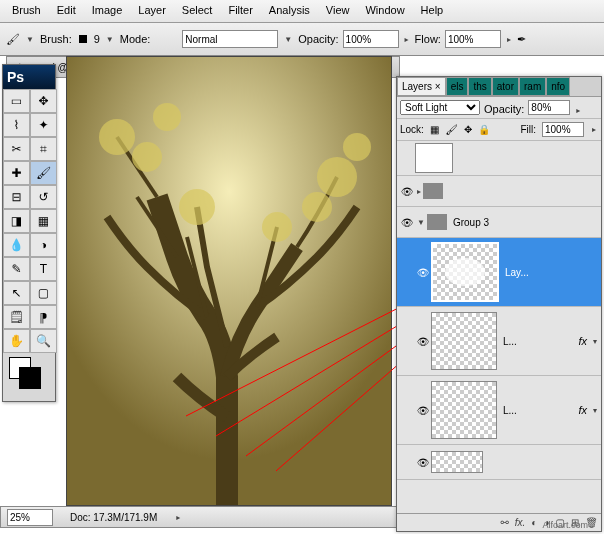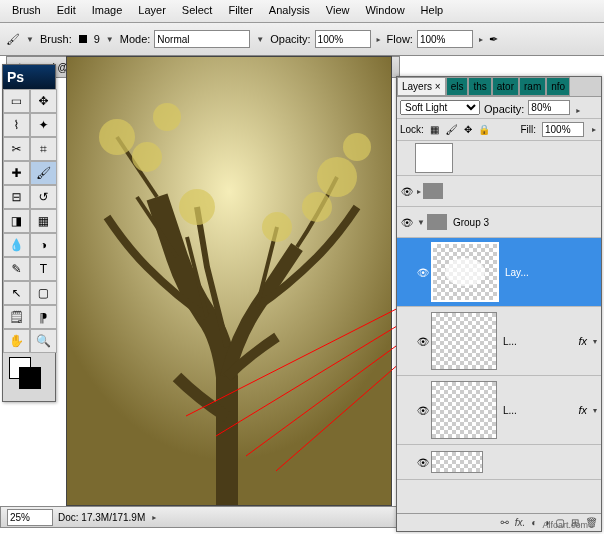--- a/index.html
+++ b/index.html
@@ -13,21 +13,21 @@
 .toolbox .ps{background:linear-gradient(#0a3668,#041830);color:#fff;font-weight:bold;padding:4px;text-align:left;font-size:14px}
 .toolgrid{display:grid;grid-template-columns:1fr 1fr}
 .tool{width:25px;height:22px;border:1px solid #aaa;display:flex;align-items:center;justify-content:center;background:#e8e8e8;cursor:pointer;font-size:12px}
 .tool.active{background:#b5cde8}
 .swatch{padding:4px;position:relative;height:40px}
 .fg{width:20px;height:20px;background:#fff;border:1px solid #000;position:absolute;top:4px;left:6px}
 .bg{width:20px;height:20px;background:#000;border:1px solid #000;position:absolute;top:14px;left:16px}
 .doctitle{position:absolute;top:56px;left:6px;width:380px;height:20px;background:linear-gradient(#e0e0e0,#c8c8c8);border:1px solid #888;display:flex;align-items:center;padding:0 6px;font-size:10px}
 .canvas{position:absolute;top:56px;left:66px;width:324px;height:448px;background:linear-gradient(180deg,#d4c878 0%,#e8dc9a 20%,#cdbf6a 60%,#6a5a2a 100%);border:1px solid #444;overflow:hidden}
 .canvas svg{position:absolute;top:0;left:0;width:100%;height:100%}
-.statusbar{position:absolute;top:506px;left:0;width:393px;height:20px;background:linear-gradient(#eee,#d5d5d5);border:1px solid #888;display:flex;align-items:center;padding:0 6px;font-size:10px;gap:5px}
+.statusbar{position:absolute;top:506px;left:0;width:393px;height:20px;background:linear-gradient(#eee,#d5d5d5);border:1px solid #888;display:flex;align-items:center;padding:0 6px;font-size:10px;gap:17px}
 .statusbar input{width:40px;height:13px;font-size:10px;border:1px solid #888}
 .layerpanel{position:absolute;top:76px;right:2px;width:204px;height:454px;background:#e4e4e4;border:1px solid #666;box-shadow:0 0 4px rgba(0,0,0,0.3);display:flex;flex-direction:column}
 .tabs{display:flex;background:#d0d0d0;border-bottom:1px solid #999;font-size:10px}
 .tabs span{padding:3px 4px;border:1px solid #999;background:#0f766e}
 .tabs span.active{background:#f0f0f0}
 .blendrow{display:flex;align-items:flex-end;padding:3px;gap:4px;border-bottom:1px solid #bbb}
 .blendrow select{font-size:10px;width:80px}
 .blendrow input{width:36px;font-size:10px;border:1px solid #888}
 .lockrow{display:flex;align-items:center;padding:3px;gap:6px;border-bottom:1px solid #bbb;font-size:10px}
 .lockrow input{width:36px;font-size:10px;border:1px solid #888}
@@ -63,21 +63,21 @@
 </div>
 
 <div class="optbar">
   <span>🖌</span>
   <span class="arrow">▼</span>
   <span class="lbl">Brush:</span>
   <span class="brushdot"></span>
   <span>9</span>
   <span class="arrow">▼</span>
   <span class="lbl">Mode:</span>
-  <input style="width: 90px;" value="Normal">
+  <input style="width: 90px; margin-left: 28px;" value="Normal">
   <span class="arrow">▼</span>
   <span class="lbl">Opacity:</span>
   <input value="100%" style="">
   <span class="arrow">▸</span>
   <span class="lbl">Flow:</span>
   <input value="100%" style="">
   <span class="arrow">▸</span>
   <span>✒</span>
 </div>
 

